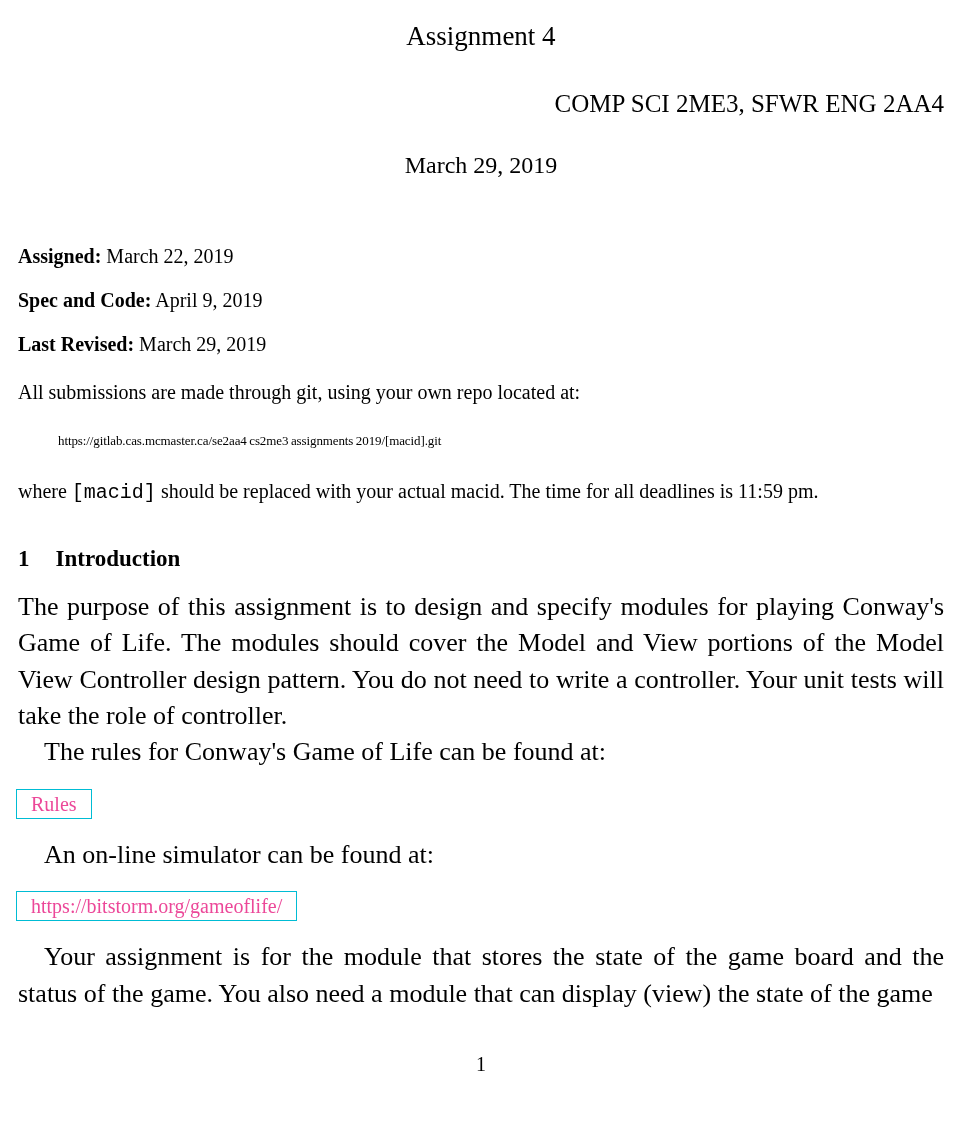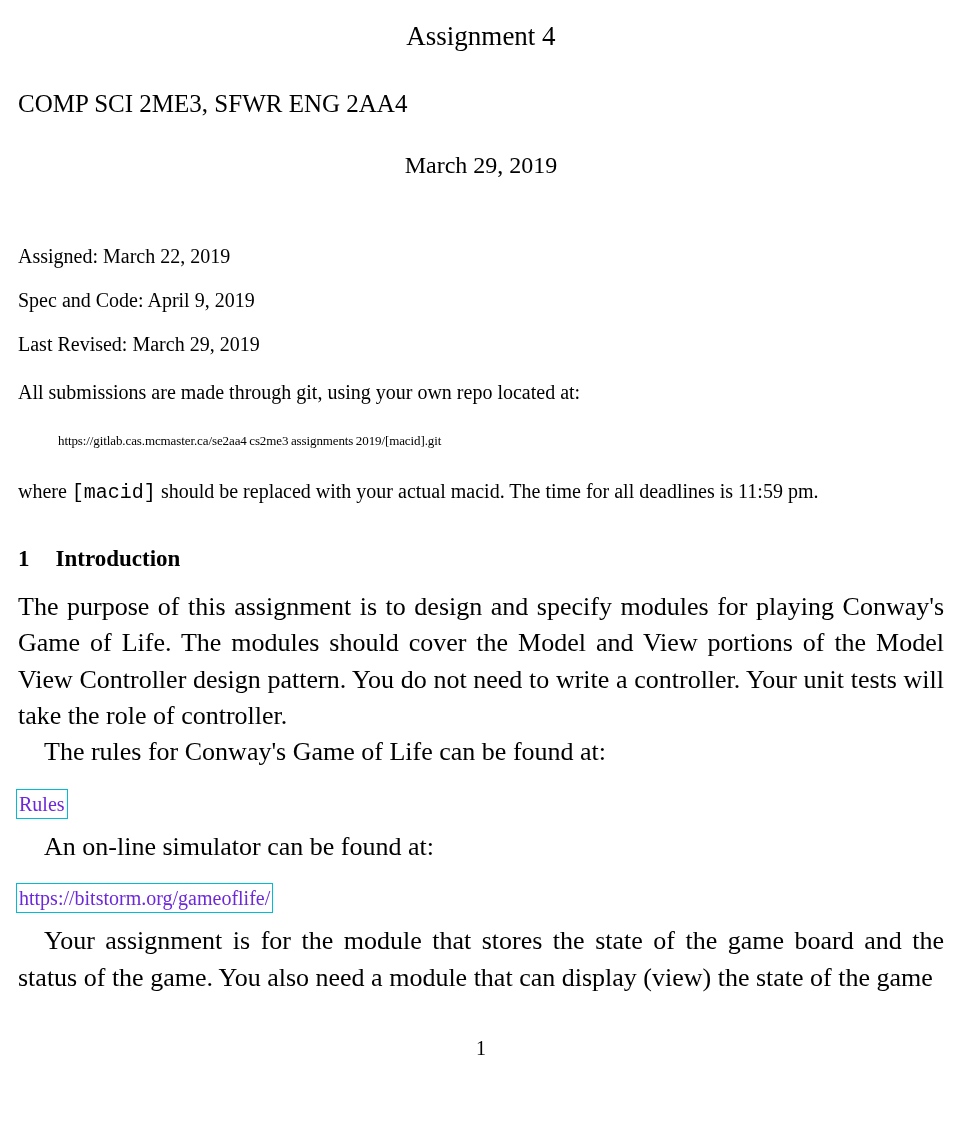--- a/index.html
+++ b/index.html
@@ -14,37 +14,37 @@
       box-sizing: border-box;
     }
     .title {
       text-align: center;
       font-size: 27px;
       font-weight: normal;
       margin-top: 0;
       margin-bottom: 30px;
     }
     .subtitle {
-      text-align: left;
+      text-align: right;
       font-size: 25px;
       font-weight: normal;
       margin-bottom: 28px;
     }
     .date {
       text-align: center;
       font-size: 24px;
       font-weight: normal;
       margin-bottom: 60px;
     }
     .meta-line {
       margin-bottom: 16px;
       font-size: 20px;
     }
     .meta-label {
-      font-weight: normal;
+      font-weight: bold;
     }
     .submission-intro {
       margin-top: 20px;
       margin-bottom: 26px;
       font-size: 20px;
     }
     .git-url {
       font-family: Liberation Serif, serif;
       font-size: 13px;
       margin-left: 40px;
@@ -75,26 +75,26 @@
       text-align: justify;
       margin-bottom: 0;
       margin-top: 0;
     }
     .indent {
       text-indent: 26px;
     }
     .link-box {
       display: inline-block;
       border: 1px solid #00bcd4;
-      padding: 0px 2px;
-      color: #6d28d9;
+      padding: 0px 14px;
+      color: #ec4899;
       text-decoration: none;
       margin-left: -2px;
       margin-top: 18px;
-      margin-bottom: 10px;
+      margin-bottom: 18px;
       font-size: 20px;
     }
     .page-number {
       text-align: center;
       font-size: 20px;
       margin-top: 38px;
     }
   </style>
 </head>
 <body>

